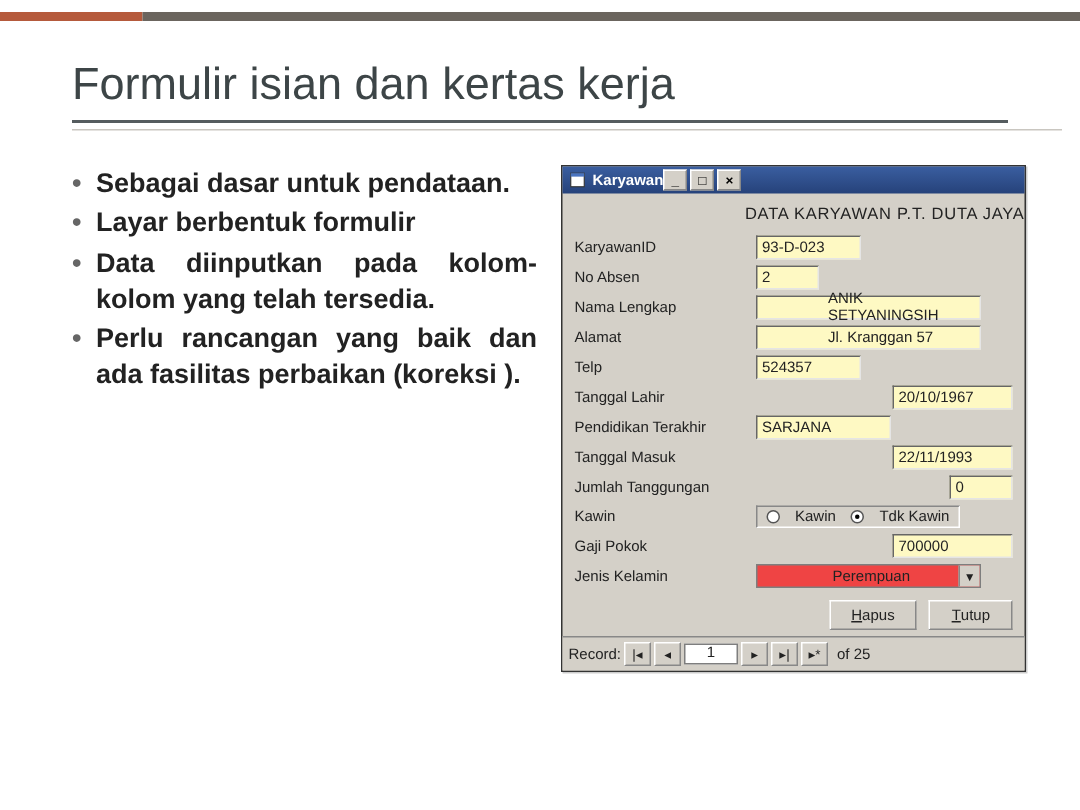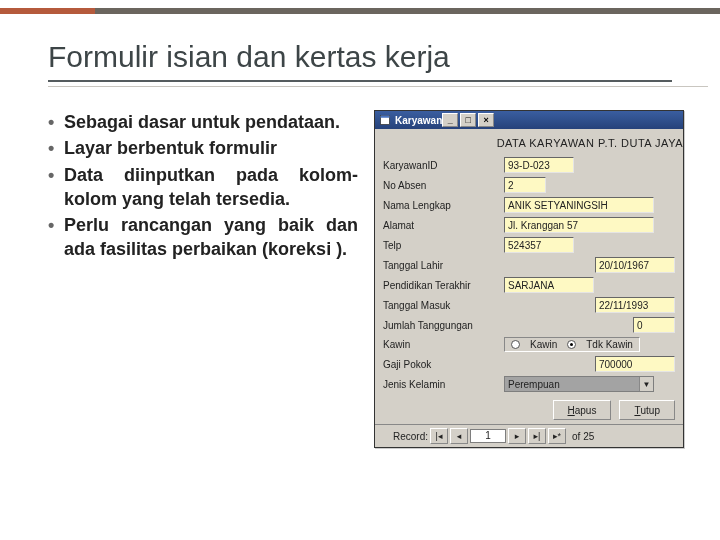--- a/index.html
+++ b/index.html
@@ -75,46 +75,46 @@
     padding: 2px 8px;
   }
   .row .lbl { width: 115px; font-size: 10px; }
   .txt {
     background: #fef9c3; border: 1px solid #7e7e7e;
     height: 16px; padding: 0 3px; font-size: 10px;
     display: flex; align-items: center;
     border-top-color: #666; border-left-color: #666;
     border-right-color: #e5e5e5; border-bottom-color: #e5e5e5;
   }
-  .w70 { width: 70px; } .w50 { width: 42px; } .w130 { width: 150px; } .w90{width:90px} .w80{width:80px}
+  .w70 { width: 70px; } .w50 { width: 42px; } .w130 { width: 150px; padding-left: 47px; } .w90{width:90px} .w80{width:80px}
   .right { margin-left: auto; }
   .radio-group {
     display: flex; gap: 10px; align-items: center;
     background: #d4d0c8; border: 1px solid #fff; border-top-color:#888; border-left-color:#888;
     padding: 1px 6px; font-size: 10px;
   }
   .radio { width: 9px; height: 9px; border: 1px solid #555; border-radius: 50%; background:#fff; display:inline-block; position:relative; }
   .radio.on::after { content:""; position:absolute; inset:2px; background:#000; border-radius:50%; }
   .select {
-    display:flex; align-items:center; background:#a3a3a3; border:1px solid #7e7e7e;
+    display:flex; align-items:center; background:#ef4444; border:1px solid #7e7e7e;
     height:16px; font-size:10px;
   }
   .select .val{ flex:1; padding:0 3px;}
   .select .arrow{
     width:14px; height:14px; background:#d4d0c8; border-left:1px solid #888;
     display:flex; align-items:center; justify-content:center; font-size:8px;
   }
   .actions { display:flex; gap:8px; justify-content:flex-end; padding:6px 8px 4px;}
   .btn {
     background:#d4d0c8; border:1px solid #888; border-left-color:#fff; border-top-color:#fff;
     height:20px; padding:0 14px; font-size:10px;
     display:flex; align-items:center;
   }
   .navbar {
-    display:flex; align-items:center; gap:2px; padding:3px 18px;
+    display:flex; align-items:center; gap:2px; padding:3px 4px;
     border-top:1px solid #888; background:#d4d0c8; font-size:10px;
   }
   .nbtn {
     width:18px; height:16px; background:#d4d0c8;
     border:1px solid #888; border-left-color:#fff; border-top-color:#fff;
     display:flex; align-items:center; justify-content:center; font-size:9px;
   }
   .navbar .pos { width:36px; background:#fff; border:1px solid #7e7e7e; text-align:center; height:14px; line-height:12px;}
 </style>
 </head>

